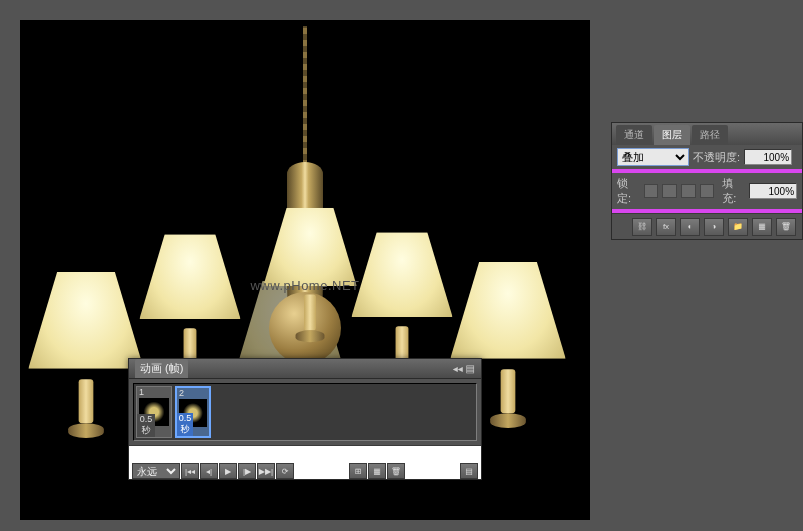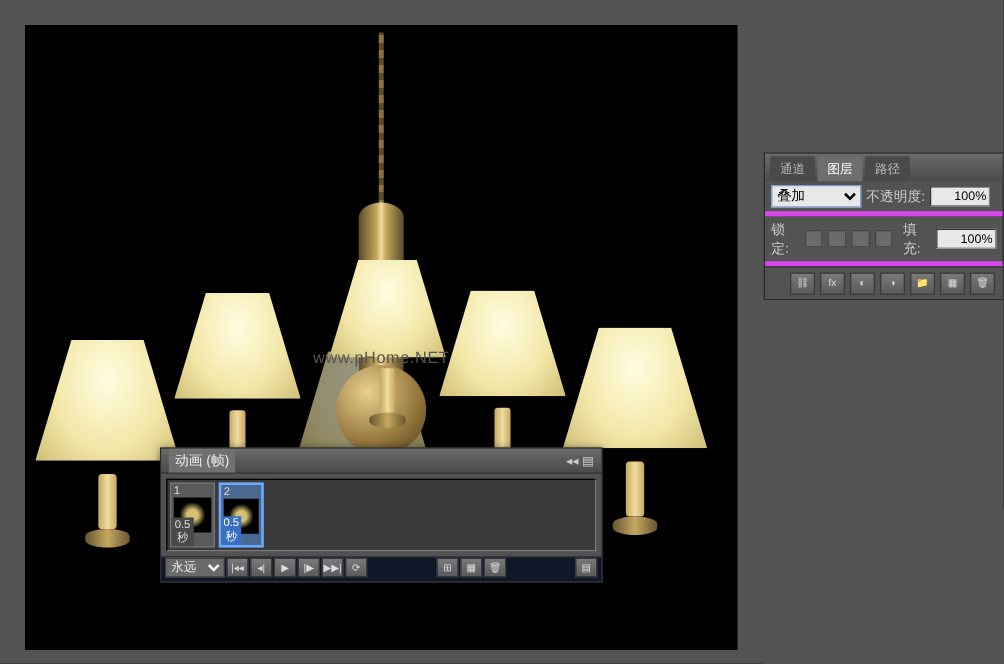--- a/index.html
+++ b/index.html
@@ -31,21 +31,21 @@
 .anim-close{margin-left:auto;color:#ccc;cursor:pointer;font-size:10px}
 .anim-body{padding:4px;background:#525252}
 .frames-strip{height:58px;background:#3a3a3a;border:1px inset #2a2a2a;display:flex;gap:3px;padding:2px;overflow:hidden}
 .frame{width:36px;background:#5a5a5a;border:1px solid #777;position:relative;cursor:pointer}
 .frame.sel{border:2px solid #6ea8ff;background:#4a6890}
 .frame-num{position:absolute;top:0;left:2px;color:#ddd;font-size:9px}
 .frame-thumb{position:absolute;top:11px;left:2px;right:2px;height:28px;background:#000}
 .frame-thumb::after{content:"";position:absolute;inset:4px;background:radial-gradient(circle,#d4c070 30%,#000 70%)}
 .frame-time{position:absolute;bottom:0;left:0;right:16px;text-align:center;color:#ddd;font-size:9px;background:#4a4a4a}
 .frame.sel .frame-time{background:#3b6fc4;color:#fff}
-.anim-footer{height:20px;background:#0f172a;display:flex;align-items:flex-start;gap:1px;padding:0 3px;border-top:1px solid #3a3a3a}
+.anim-footer{height:34px;background:#ffffff;display:flex;align-items:flex-end;gap:1px;padding:0 3px;border-top:1px solid #3a3a3a}
 .loop-select{background:#6a6a6a;border:1px solid #3a3a3a;color:#eee;font-size:10px;height:16px;width:48px}
 .pbtn{width:18px;height:16px;background:linear-gradient(#7a7a7a,#5a5a5a);border:1px solid #3a3a3a;color:#ddd;font-size:8px;display:flex;align-items:center;justify-content:center;cursor:pointer}
 .spacer{flex:1}
 
 
 .layers-panel{position:absolute;right:0;top:122px;width:192px;background:#535353;border:1px solid #2a2a2a;color:#ccc}
 .lp-tabs{height:22px;background:linear-gradient(#6a6a6a,#4a4a4a);display:flex;align-items:flex-end;padding:0 4px;gap:2px}
 .lp-tab{padding:3px 8px;background:#4a4a4a;border-radius:2px 2px 0 0;color:#bbb;cursor:pointer;font-size:10px}
 .lp-tab.active{background:#6e6e6e;color:#fff}
 .lp-row{display:flex;align-items:center;padding:3px 5px;border-bottom:4px solid #d946ef;gap:4px}

